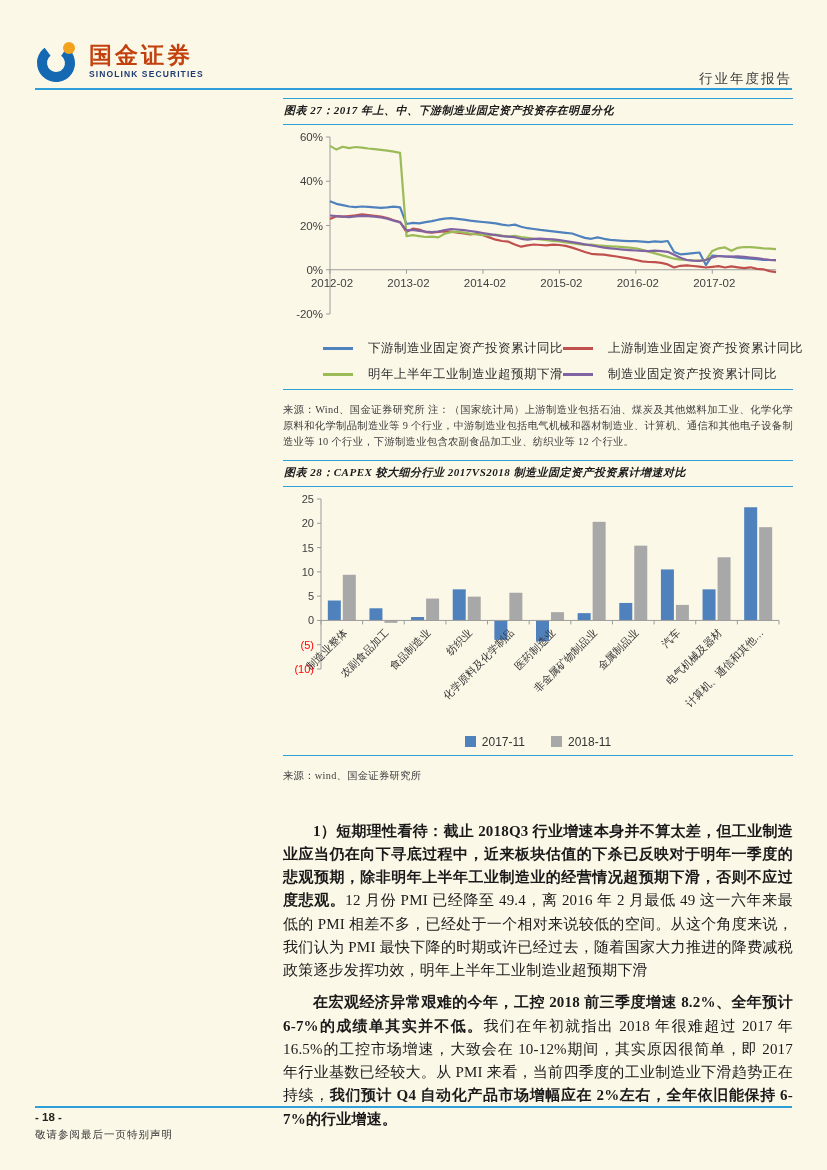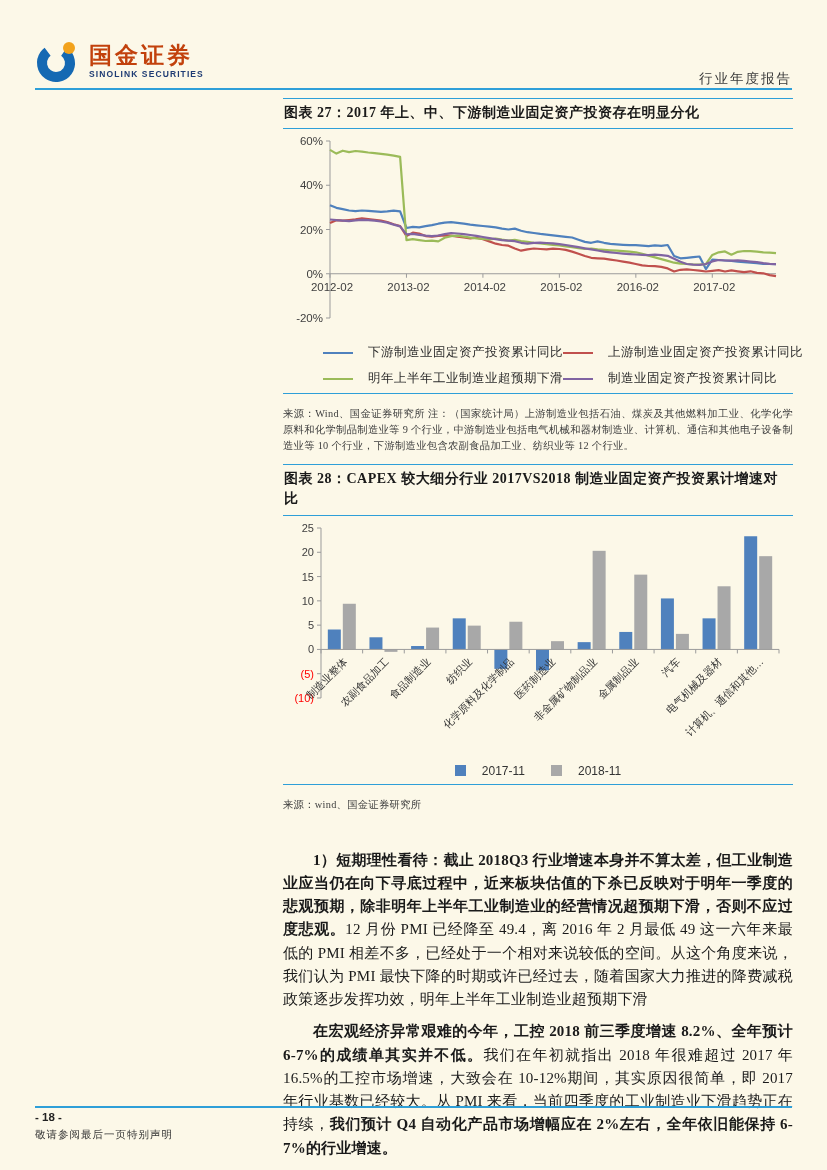--- a/index.html
+++ b/index.html
@@ -11,30 +11,30 @@
   .brand{display:flex;align-items:center;gap:8px;padding-bottom:4px;}
   .brand-txt{display:flex;flex-direction:column;line-height:1;}
   .brand-cn{font-family:"Liberation Sans","DejaVu Sans",sans-serif;font-weight:bold;font-size:23px;
             color:#c2410c;letter-spacing:3px;}
   .brand-en{font-family:"Liberation Sans","DejaVu Sans",sans-serif;font-weight:bold;font-size:8.5px;
             color:#1F3C74;letter-spacing:1.1px;margin-top:3px;}
   .report-type{font-size:13.5px;color:#3a3a3a;padding-bottom:0;letter-spacing:2px;}
   
   .content{position:absolute;left:283px;top:98px;width:510px;}
   .fig-titlebar{border-top:1.5px solid #2E9FD8;border-bottom:1.5px solid #2E9FD8;
-                padding:4px 1px 5px 1px;font-weight:bold;font-size:14px;
+                padding:4px 1px 5px 1px;font-weight:bold;font-style:italic;font-size:11px;
                 letter-spacing:0.5px;line-height:1.45;}
   .chart-wrap{padding-top:4px;}
   svg text{font-family:"Liberation Sans","DejaVu Sans",sans-serif;}
   .legend27{display:grid;grid-template-columns:240px 240px;row-gap:9px;margin:2px 0 6px 40px;}
   .leg-item{display:flex;align-items:center;gap:15px;font-size:12.5px;color:#2b2b2b;letter-spacing:0.5px;}
   .leg-line{display:inline-block;width:30px;height:2.5px;flex:0 0 30px;}
   .legend28{display:flex;justify-content:center;gap:26px;margin:2px 0 6px 0;
             font-family:"Liberation Sans","DejaVu Sans",sans-serif;font-size:12px;color:#333;}
-  .leg28-item{display:flex;align-items:center;gap:16px;}
+  .leg28-item{display:flex;align-items:center;gap:6px;}
   .leg-box{display:inline-block;width:11px;height:11px;}
   .source-note{border-top:1.5px solid #2E9FD8;margin-top:3px;padding-top:12px;font-size:10.3px;
                color:#3d3d3d;line-height:1.55;text-align:justify;letter-spacing:0.3px;}
   .fig28{margin-top:10px;}
   
   .bodytext{margin-top:36px;}
   .section-heading{font-weight:bold;font-size:15px;letter-spacing:0.3px;margin-bottom:10px;}
   .para{font-size:15px;line-height:1.55;text-align:justify;text-indent:2em;margin:0 0 9px 0;
         letter-spacing:0.2px;}
   .para .b{font-weight:bold;}

